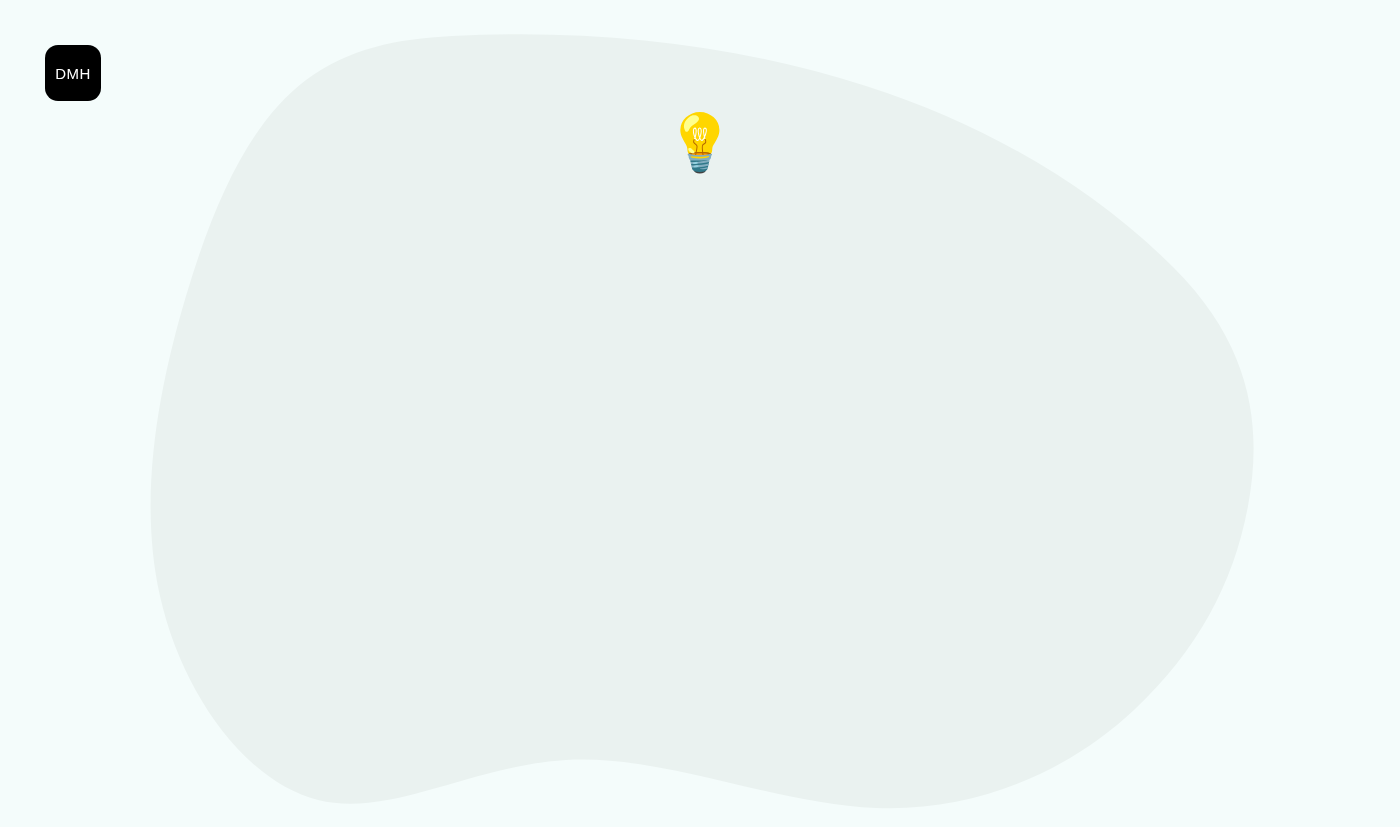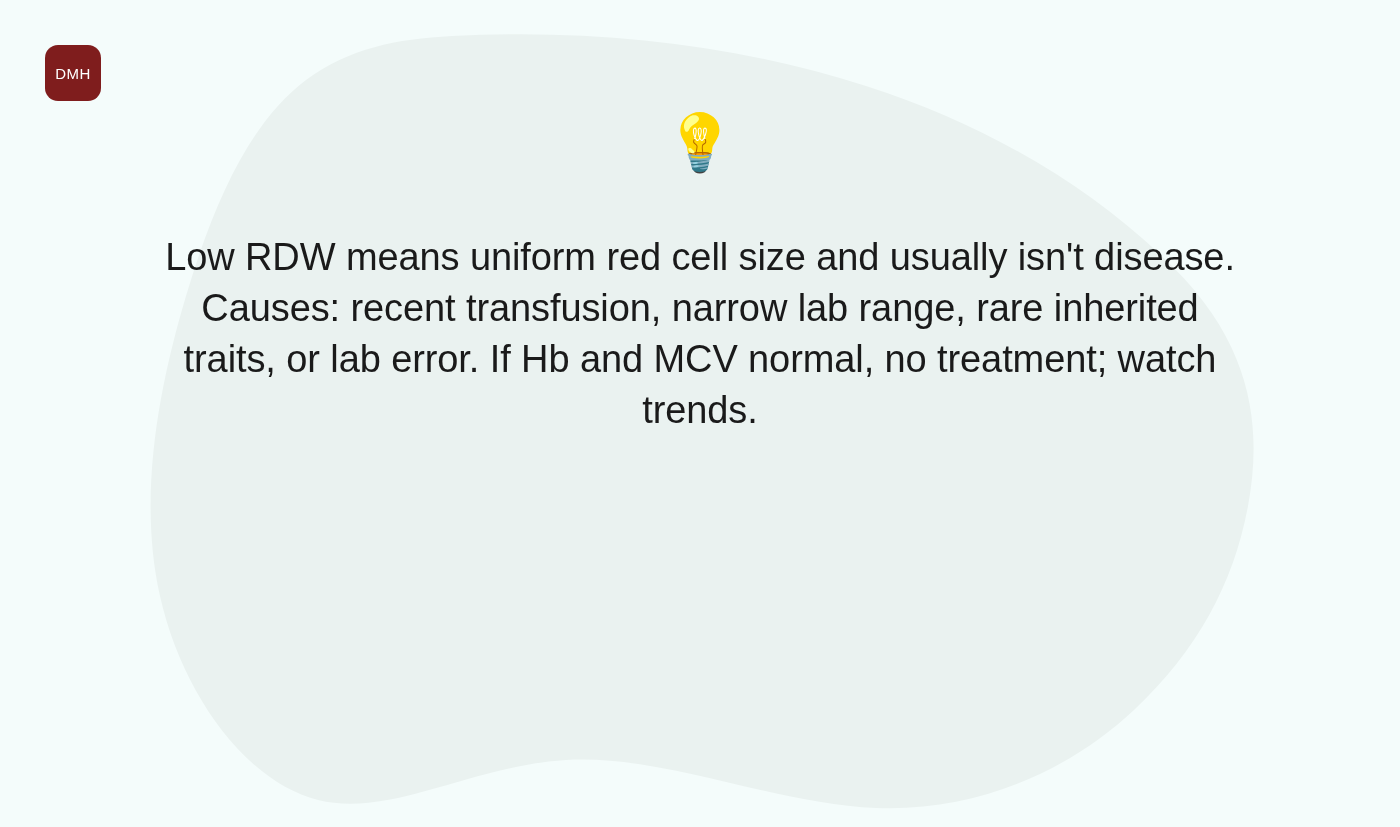--- a/index.html
+++ b/index.html
@@ -40,21 +40,21 @@
   }
 
   
   .logo {
     position: absolute;
     left: 45px;
     top: 45px;
     width: 56px;
     height: 56px;
     border-radius: 13px;
-    background: #7f1d1d;
+    background: #000000;
     display: flex;
     align-items: center;
     justify-content: center;
   }
   .logo-text {
     color: #ffffff;
     font-size: 15px;
     font-weight: 400;
     letter-spacing: 0.4px;
     line-height: 1;
@@ -130,17 +130,16 @@
 
   <div class="logo">
     <span class="logo-text">DMH</span>
   </div>
 
   <div class="content">
 
     <div class="emoji-badge">💡</div>
 
 
-    <p class="card-body">Low RDW means uniform red cell size and usually isn't disease. Causes: recent transfusion, narrow lab range, rare inherited traits, or lab error. If Hb and MCV normal, no treatment; watch trends.</p>
 
   </div>
 
 </div>
 
 </body></html>

